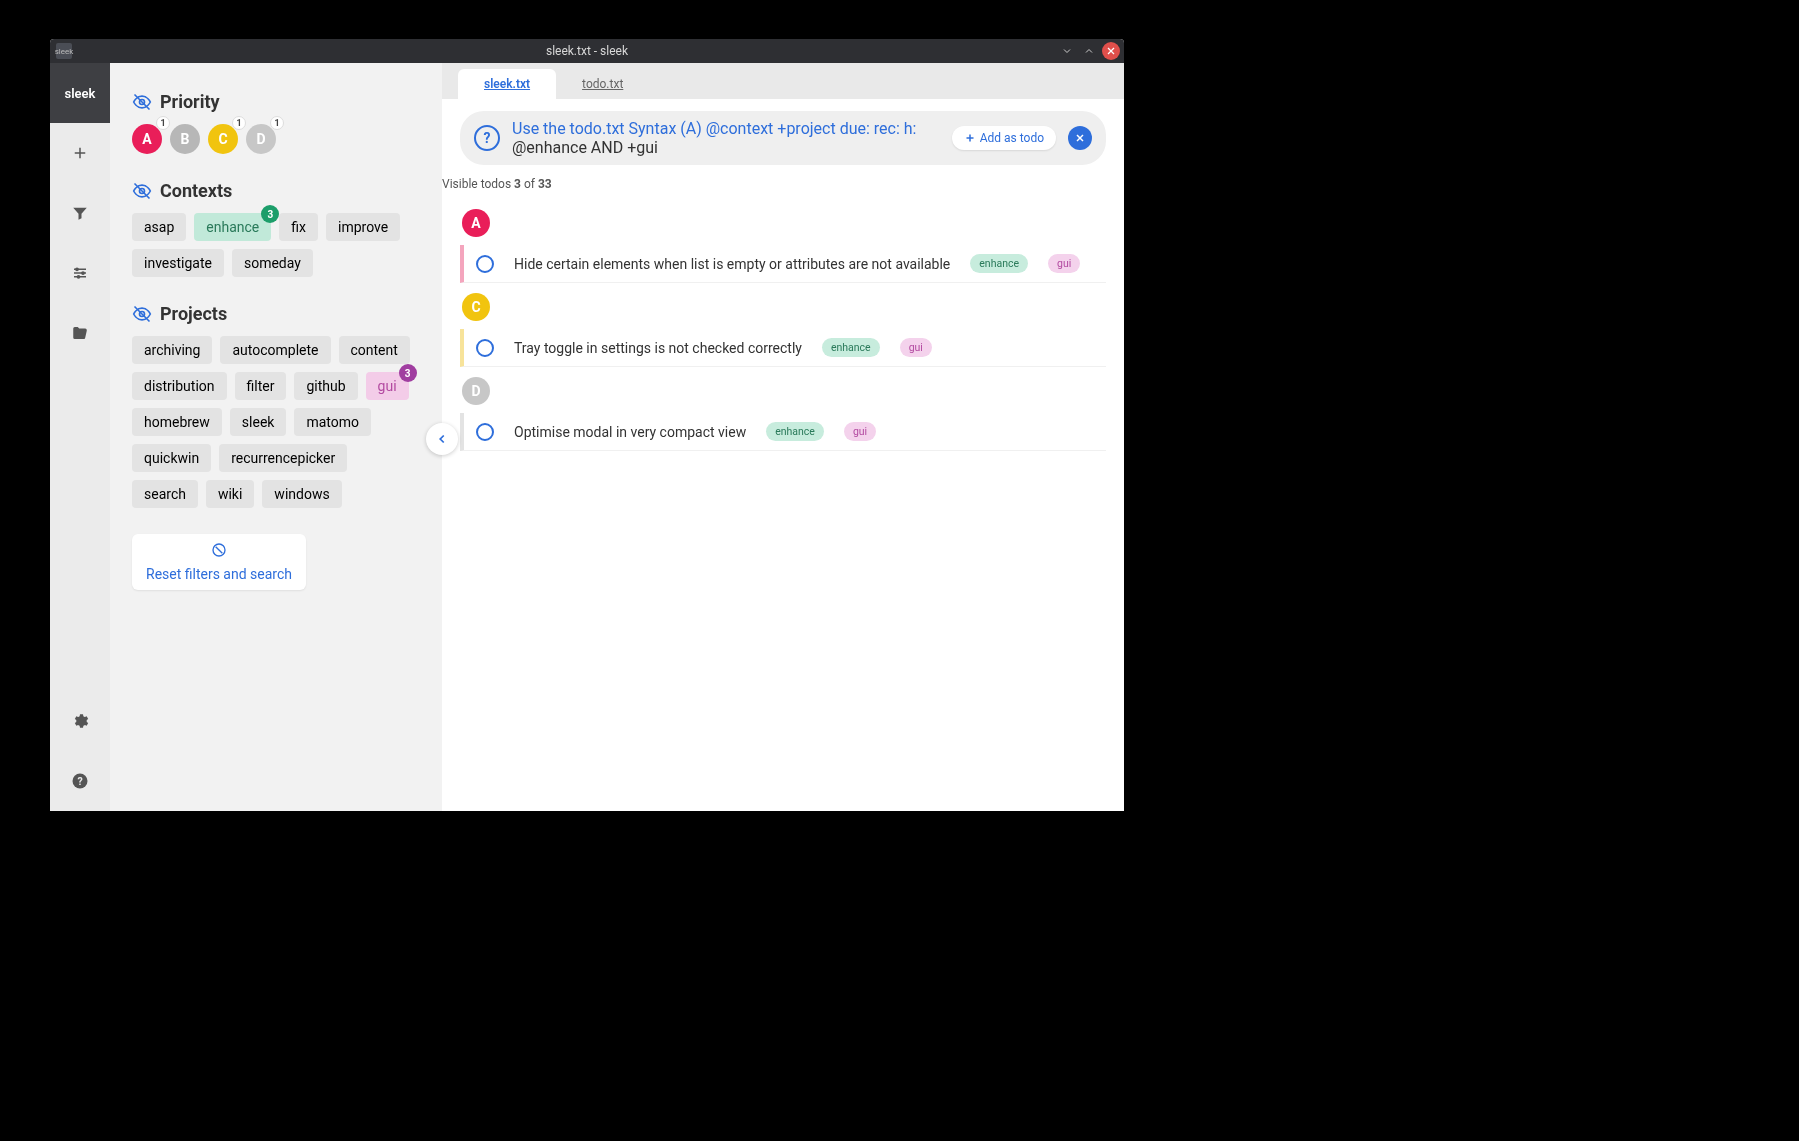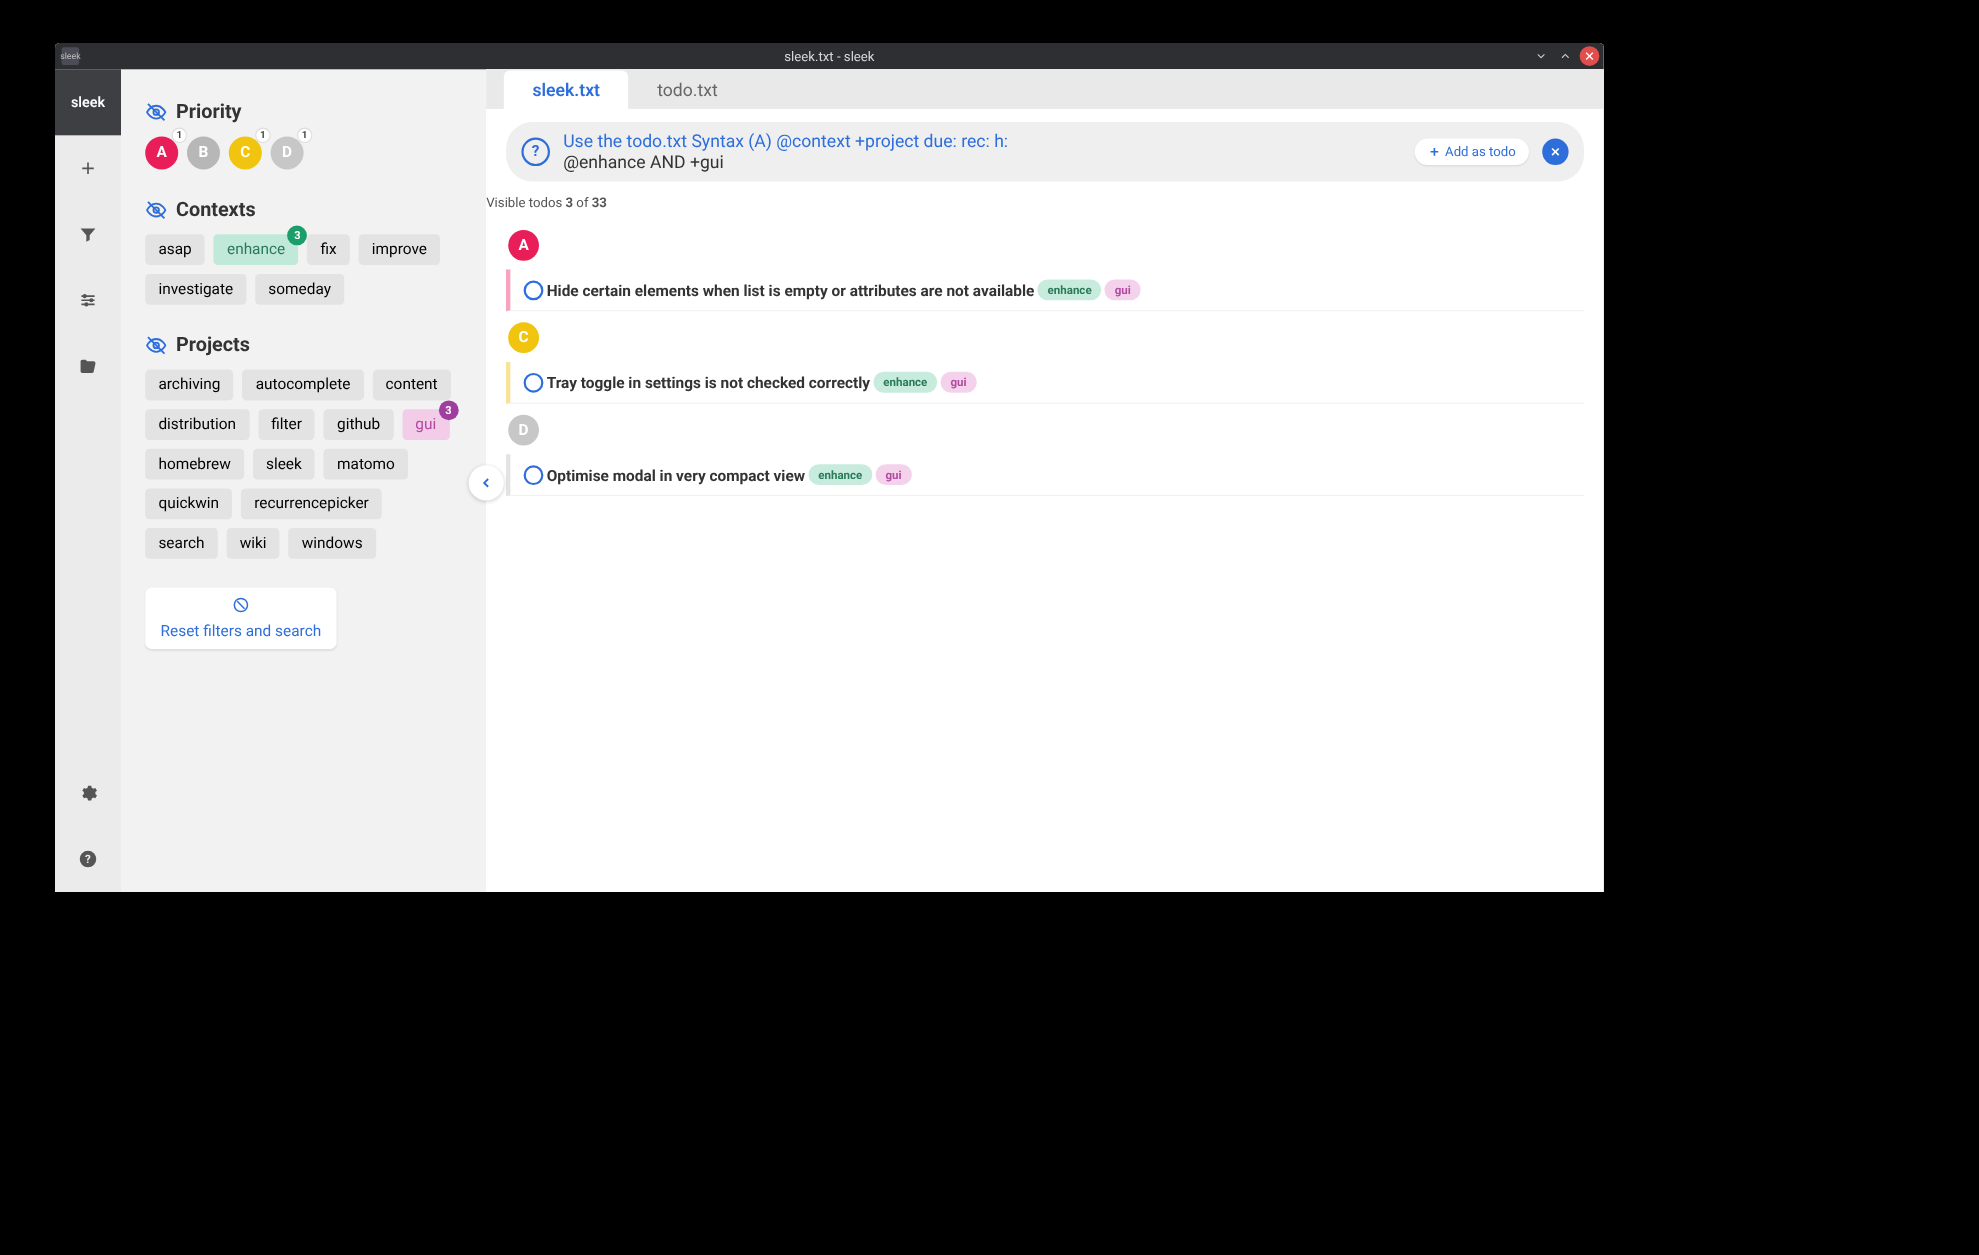--- a/index.html
+++ b/index.html
@@ -1,19 +1,19 @@
 <!DOCTYPE html>
 <html><head>
 <meta charset="utf-8">
 <style>
 * { box-sizing: border-box; margin: 0; padding: 0; font-family: -apple-system, BlinkMacSystemFont, "Segoe UI", Roboto, Helvetica, Arial, sans-serif; }
 html, body { width: 100%; height: 100%; background: #000; }
 .viewport { width: 1799px; height: 1141px; background: #000; position: relative; }
 .window {
-  position: absolute; left: 50px; top: 39px; width: 1408px; height: 772px;
+  position: absolute; left: 50px; top: 39px; width: 1074px; height: 772px;
   background: #fff; border-radius: 4px 4px 0 0; overflow: hidden;
   box-shadow: 0 0 0 1px rgba(0,0,0,.2);
   display: flex; flex-direction: column;
 }
 
 .titlebar {
   height: 24px; background: #2e2f33; color: #d8d8d8; font-size: 12px;
   display: flex; align-items: center; position: relative;
 }
 .titlebar .app-icon {
@@ -84,21 +84,21 @@
   flex-direction:column;
 }
 .reset-btn svg{width:16px;height:16px;}
 
 .main { flex:1; display:flex; flex-direction:column; background:#fff; position:relative; min-width:0;}
 .tabs {
   height:36px; background:#e9e9e9; display:flex; align-items:flex-end; padding:0 16px;
   gap:0;
 }
 .tab {
-  padding:8px 26px; font-size:16px; color:#666; cursor:pointer; border-radius:6px 6px 0 0;
+  padding:8px 26px; font-size:12px; color:#666; cursor:pointer; border-radius:6px 6px 0 0;text-decoration:underline;
 }
 .tab.active { background:#fff; color:#2e6edb; font-weight:600;}
 
 .searchbar {
   margin: 12px 18px 8px 18px; background:#efefef; border-radius:24px; padding:8px 14px;
   display:flex; align-items:center; gap:12px; position:relative;
 }
 .searchbar .help {
   width:26px;height:26px;border-radius:50%;border:2px solid #2e6edb;color:#2e6edb;
   display:flex;align-items:center;justify-content:center;font-weight:700;font-size:14px;cursor:pointer;
@@ -124,22 +124,22 @@
 }
 .collapse-handle svg{width:14px;height:14px;}
 
 .list{ padding: 0 18px 20px 18px; overflow:auto;}
 .group-head{
   width:28px;height:28px;border-radius:50%;color:#fff;font-weight:700;font-size:14px;
   display:flex;align-items:center;justify-content:center; margin:10px 0 8px 2px;
 }
 .gA{background:#e91e59;} .gC{background:#f1c40f;} .gD{background:#c7c7c7;}
 .row{
-  display:flex; align-items:flex-end; gap:3px; padding:9px 8px 9px 4px;
-  border-left:4px solid transparent; border-bottom:1px solid #f0f0f0;font-weight:bold;
+  display:flex; align-items:center; gap:20px; padding:9px 8px 9px 4px;
+  border-left:4px solid transparent; border-bottom:1px solid #f0f0f0;
 }
 .row.bA{border-left-color:#f4a5bd;} .row.bC{border-left-color:#f7e39a;} .row.bD{border-left-color:#e3e3e3;}
 .row .check{
   width:18px;height:18px;border:2px solid #2e6edb;border-radius:50%;cursor:pointer;flex-shrink:0; margin-left:8px;
 }
 .row .txt{ font-size:14px; color:#333; }
 .tagpill{
   font-size:10.5px; padding:3px 9px; border-radius:12px; color:#555;
 }
 .tagpill.ctx{ background:#c7ecdd; color:#2a7a5a;}

